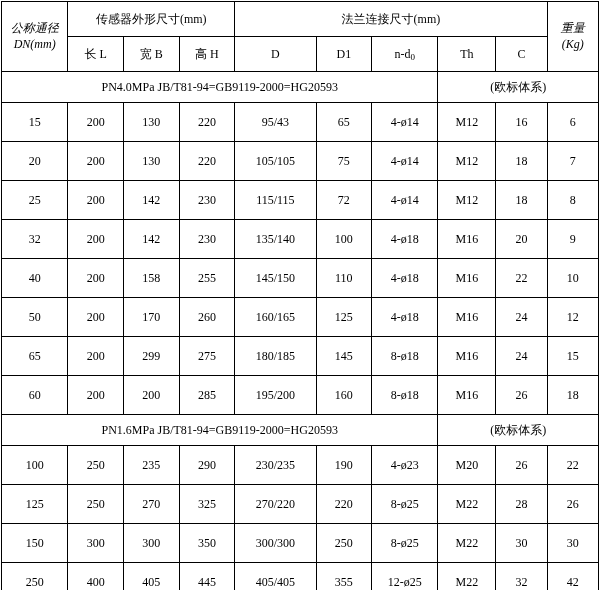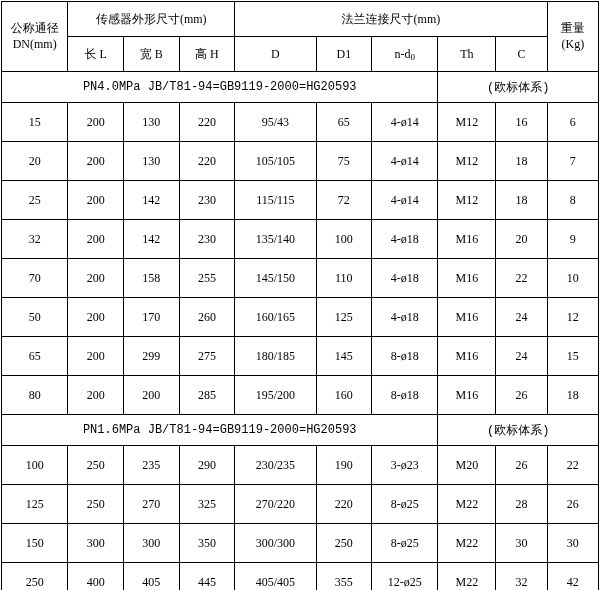--- a/index.html
+++ b/index.html
@@ -32,21 +32,20 @@
     line-height: 1.25;
   }
   .hdr-top td {
     height: 34px;
   }
   .hdr-sub td {
     height: 34px;
   }
   .section-row td {
     height: 30px;
-    font-family: Liberation Mono, monospace;
   }
   .section-label {
     text-align: left;
     padding-left: 8px;
     font-size: 12.5px;
   }
   .section-note {
     text-align: center;
     font-size: 12.5px;
     margin-top: 27px;
@@ -60,20 +59,21 @@
   .b-col  { width: 52px; }
   .h-col  { width: 52px; }
   .d-col  { width: 76px; }
   .d1-col { width: 52px; }
   .nd-col { width: 62px; }
   .th-col { width: 54px; }
   .c-col  { width: 48px; }
   .kg-col { width: 48px; }
   .two-line {
     line-height: 1.3;
+    font-style: italic;
   }
   sub {
     font-size: 9px;
     vertical-align: baseline;
     position: relative;
     top: 2px;
   }
 </style>
 </head>
 <body>
@@ -162,21 +162,21 @@
       <td>142</td>
       <td>230</td>
       <td>135/140</td>
       <td>100</td>
       <td>4-ø18</td>
       <td>M16</td>
       <td>20</td>
       <td>9</td>
     </tr>
     <tr class="data-row">
-      <td>70</td>
+      <td>40</td>
       <td>200</td>
       <td>158</td>
       <td>255</td>
       <td>145/150</td>
       <td>110</td>
       <td>4-ø18</td>
       <td>M16</td>
       <td>22</td>
       <td>10</td>
     </tr>
@@ -198,21 +198,21 @@
       <td>299</td>
       <td>275</td>
       <td>180/185</td>
       <td>145</td>
       <td>8-ø18</td>
       <td>M16</td>
       <td>24</td>
       <td>15</td>
     </tr>
     <tr class="data-row">
-      <td>80</td>
+      <td>60</td>
       <td>200</td>
       <td>200</td>
       <td>285</td>
       <td>195/200</td>
       <td>160</td>
       <td>8-ø18</td>
       <td>M16</td>
       <td>26</td>
       <td>18</td>
     </tr>
@@ -222,21 +222,21 @@
       <td colspan="3" class="section-note">(欧标体系)</td>
     </tr>
 
     <tr class="data-row">
       <td>100</td>
       <td>250</td>
       <td>235</td>
       <td>290</td>
       <td>230/235</td>
       <td>190</td>
-      <td>3-ø23</td>
+      <td>4-ø23</td>
       <td>M20</td>
       <td>26</td>
       <td>22</td>
     </tr>
     <tr class="data-row">
       <td>125</td>
       <td>250</td>
       <td>270</td>
       <td>325</td>
       <td>270/220</td>

